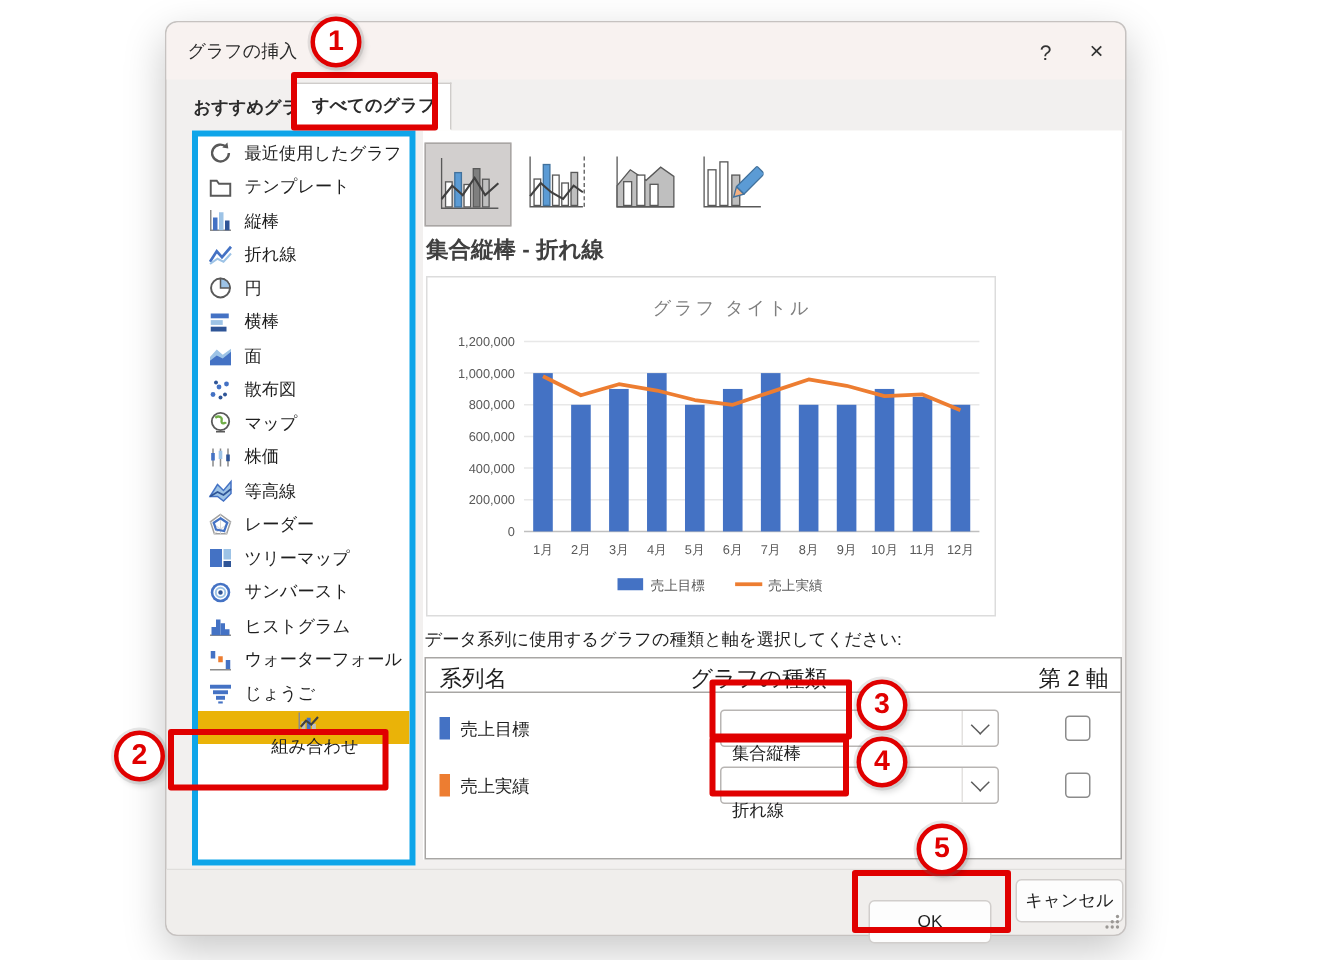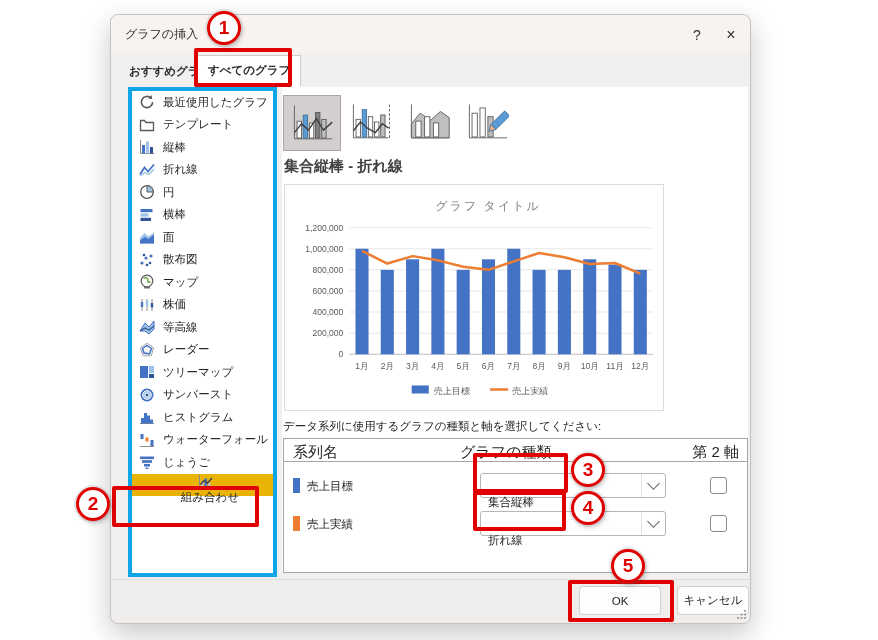--- a/index.html
+++ b/index.html
@@ -43,21 +43,21 @@
   .cbtn{position:absolute;right:0;top:0;width:23px;height:23px;border-left:1px solid #E3E1DF;
        display:flex;align-items:center;justify-content:center;}
   .chev{width:8px;height:8px;border-right:1.4px solid #5a5a5a;border-bottom:1.4px solid #5a5a5a;
        transform:rotate(45deg);margin-top:-4px;}
   .cb{position:absolute;left:426px;top:4px;width:15px;height:15px;background:#fff;
        border:1px solid #8B8B8B;border-radius:3px;cursor:default;}
   .footer{position:absolute;left:0;top:564px;width:100%;height:43px;background:#F0EEEC;
        border-top:1px solid #E0DEDC;border-radius:0 0 8px 8px;}
   .btn{position:absolute;top:6px;height:27px;background:#FDFDFD;border:1px solid #D1CECC;
        border-radius:4px;font-size:11.5px;display:flex;align-items:center;justify-content:center;cursor:default;}
-  .btnOk{left:468px;width:80px;}
+  .btnOk{left:468px;width:80px;margin-top:14px;}
   .btnCancel{left:566px;width:70px;}
   .grip{position:absolute;right:3px;bottom:3px;}
   .annoBox{position:absolute;border:4px solid #E00000;border-radius:2px;z-index:50;pointer-events:none;}
   .annoCircle{position:absolute;width:34px;height:34px;border-radius:50%;background:#fff;
        border:3px solid #E00000;color:#E00000;font-size:19px;font-weight:700;display:flex;
        align-items:center;justify-content:center;z-index:60;box-sizing:border-box;
        box-shadow:0 0 0 2px rgba(130,130,130,.18),2px 3px 4px rgba(0,0,0,.15);pointer-events:none;}
 </style>
 </head>
 <body>

